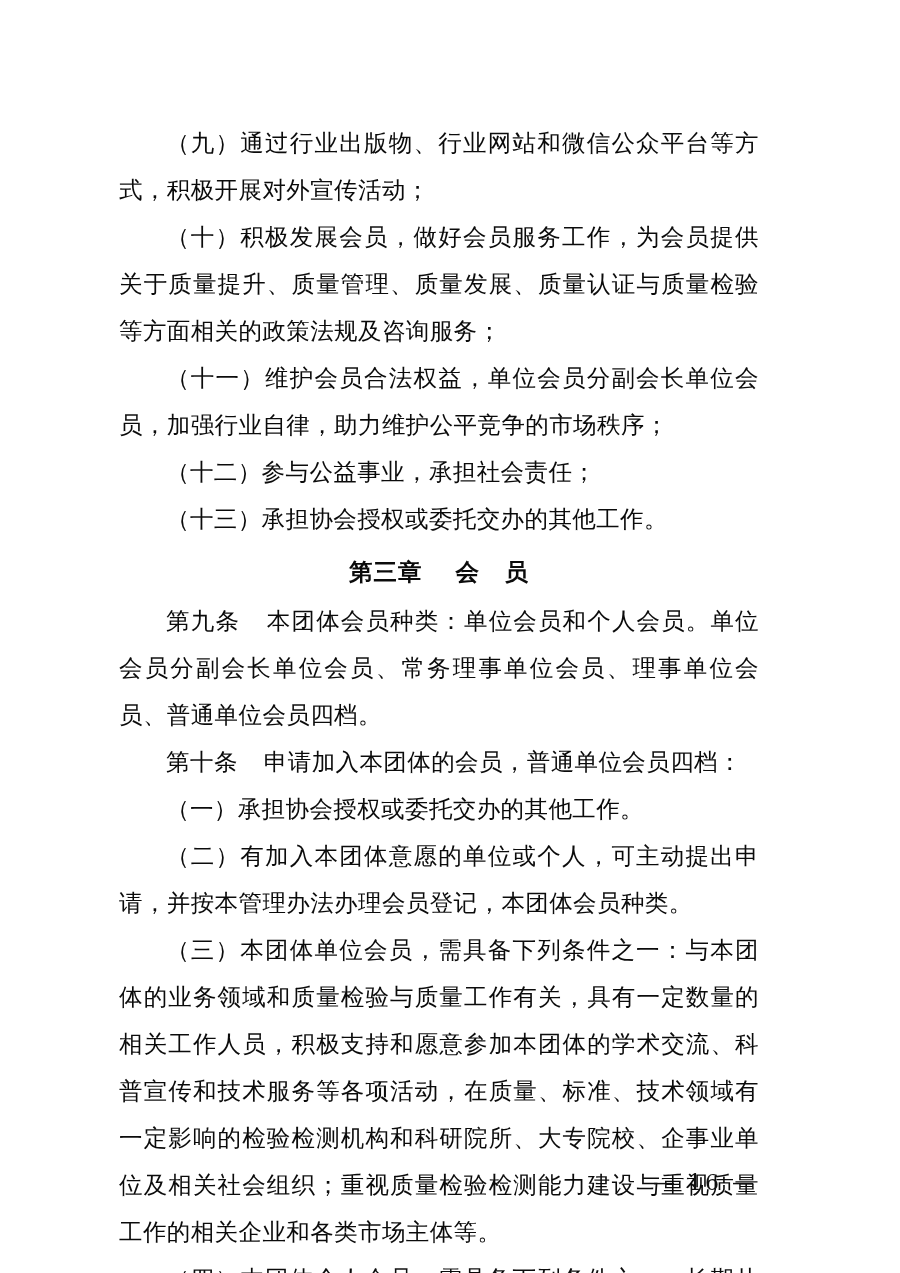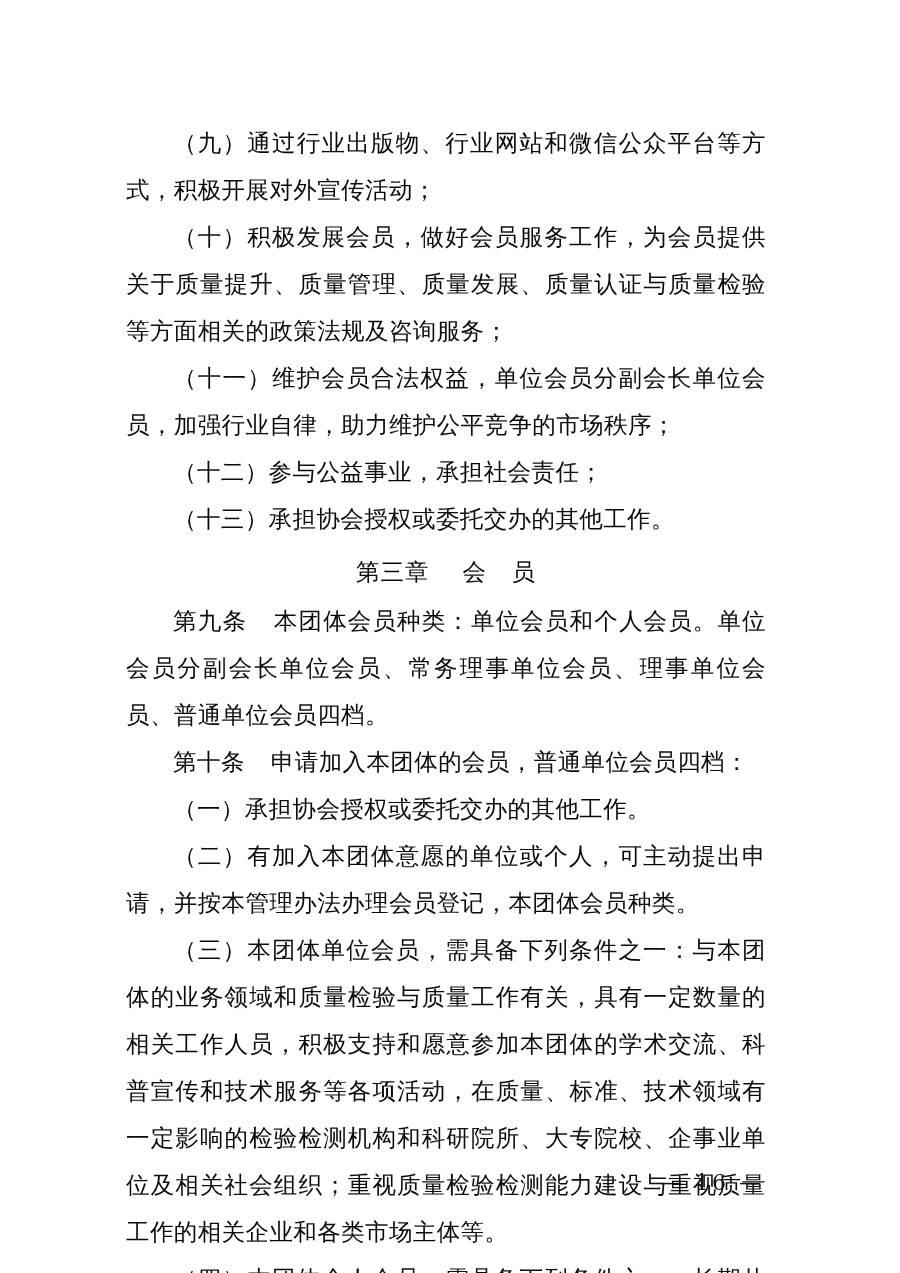--- a/index.html
+++ b/index.html
@@ -10,21 +10,21 @@
     width: 900px;
     height: 1273px;
     background: #ffffff;
     font-family: "DejaVu Serif", "Liberation Serif", serif;
     color: #000000;
     position: relative;
     overflow: hidden;
   }
   .page {
     position: absolute;
-    left: 16px;
+    left: 9px;
     top: 0;
     width: 860px;
     height: 1273px;
     box-sizing: border-box;
     padding: 120px 110px 60px 110px;
   }
   .body-text {
     font-size: 23.5px;
     line-height: 47px;
     text-align: justify;
@@ -34,21 +34,21 @@
   }
   p.para {
     margin: 0;
     text-indent: 2em;
   }
   .chapter-title {
     margin: 6px 0 2px 0;
     text-align: center;
     font-size: 23.5px;
     line-height: 47px;
-    font-weight: normal;
+    font-weight: bold;
     letter-spacing: 1px;
   }
   .chapter-title .gap {
     display: inline-block;
     width: 1.4em;
   }
   .art-label {
     font-weight: normal;
     letter-spacing: 0.5px;
   }

